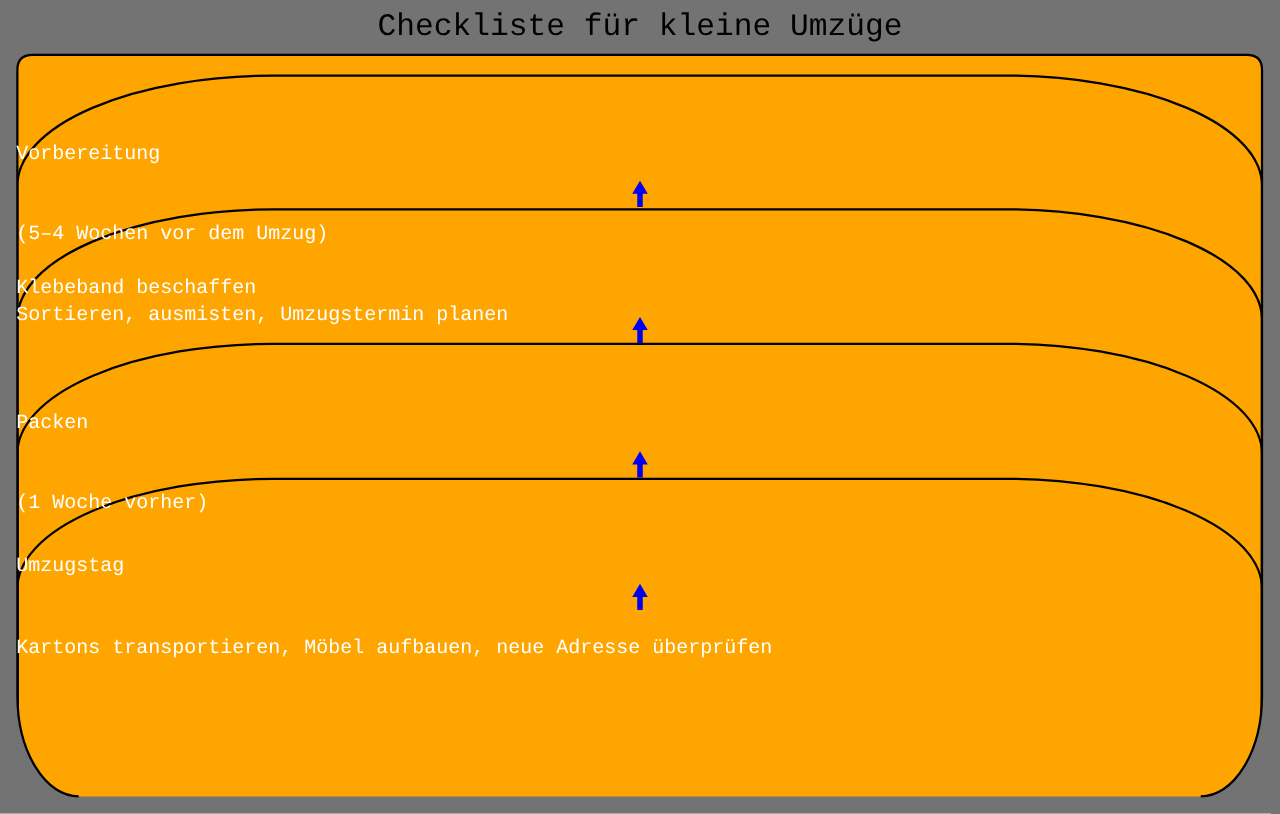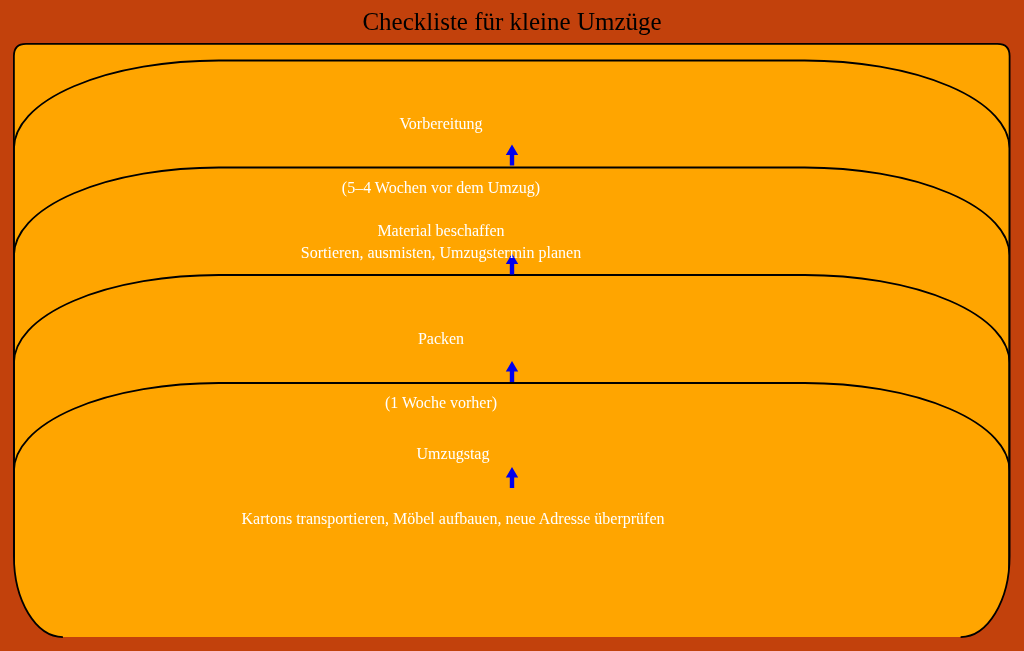--- a/index.html
+++ b/index.html
@@ -1,33 +1,33 @@
 <!DOCTYPE html>
 <html><head>
 <meta charset="utf-8">
 <style>
   html,body{margin:0;padding:0;background:#ffffff;}
   .stage{
     position:relative;width:1024px;height:651px;overflow:hidden;
-    font-family:Liberation Serif, serif;
-    background:#c2410c;
+    font-family:Liberation Mono, monospace;
+    background:#737373;
   }
   .title{
     position:absolute;top:6px;left:0;right:0;height:32px;
     text-align:center;font-size:25px;line-height:32px;color:#000000;
   }
   .shapes{position:absolute;left:0;top:0;width:1024px;height:651px;}
   .step-text{
-    position:absolute;left:27px;width:828px;text-align:center;
+    position:absolute;left:13px;width:828px;
     color:#ffffff;font-size:16px;line-height:21.5px;white-space:pre;
   }
   .s1{top:69.5px;}
   .s2{top:177px;}
   .s3{top:284.5px;}
-  .s4{top:400px;margin-left:12px;}
+  .s4{top:400px;}
   .s5{top:508px;}
 </style>
 </head>
 <body>
 
 <div class="stage">
 
   <div class="title">Checkliste für kleine Umzüge</div>
 
   <svg class="shapes" viewBox="0 0 1024 651" xmlns="http://www.w3.org/2000/svg">
@@ -61,21 +61,21 @@
     </g>
   </svg>
 
   <div class="step-text s1">
     <div>Vorbereitung</div>
     <div>(5–4 Wochen vor dem Umzug)</div>
     <div>Sortieren, ausmisten, Umzugstermin planen</div>
   </div>
 
   <div class="step-text s2">
-    <div>Material beschaffen</div>
+    <div>Klebeband beschaffen</div>
   </div>
 
   <div class="step-text s3">
     <div>Packen</div>
     <div>(1 Woche vorher)</div>
   </div>
 
   <div class="step-text s4">
     <div>Umzugstag</div>
     <div>Kartons transportieren, Möbel aufbauen, neue Adresse überprüfen</div>

